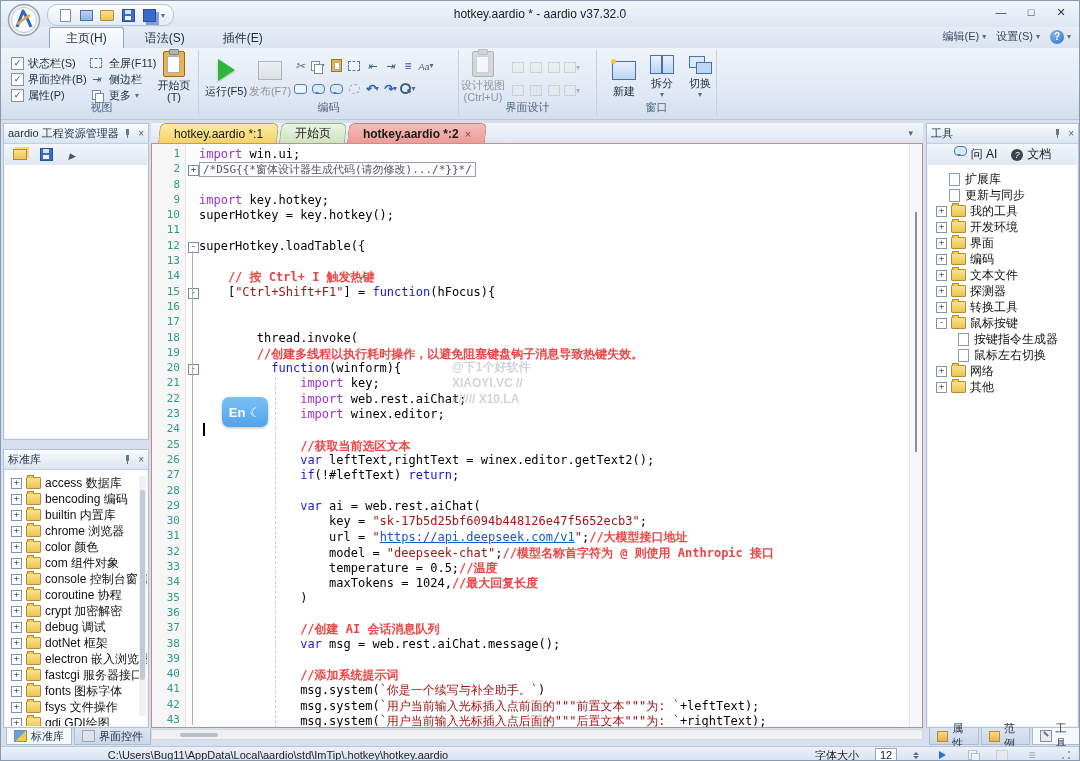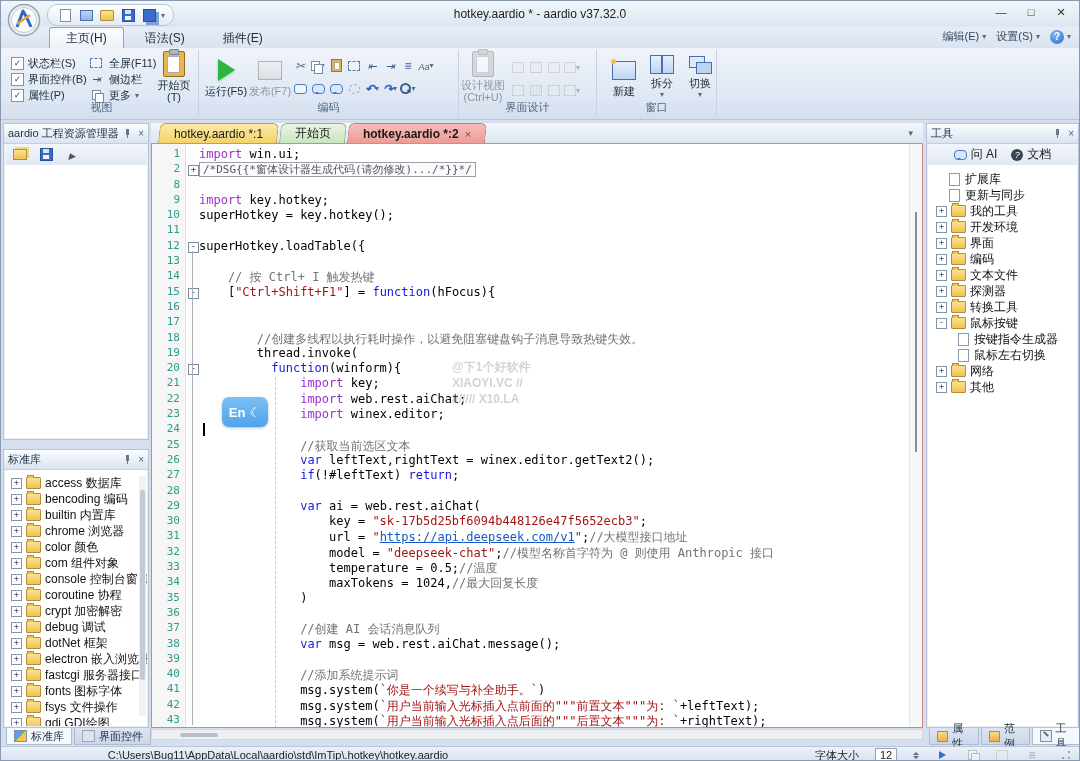--- a/index.html
+++ b/index.html
@@ -112,21 +112,21 @@
   .edropdown{position:absolute;right:10px;top:5px;font-size:9px;color:#55657C;}
   .editor{position:absolute;left:150px;top:143px;width:772px;height:584px;background:#fff;border:1px solid #D08484;border-top:none;box-sizing:border-box;overflow:hidden;}
   .gutter{position:absolute;left:0;top:0;width:34px;height:100%;background:#F6F6F6;border-right:1px solid #E2E2E2;padding-top:3px;box-sizing:border-box;}
   .gutter div{height:15.3px;line-height:15.3px;text-align:right;padding-right:5px;font:11px "DejaVu Sans Mono",monospace;color:#2E9B8F;}
   .foldcol{position:absolute;left:34px;top:0;width:13px;height:100%;background:#FDFDFD;padding-top:3px;box-sizing:border-box;}
   .foldcol .frow{height:15.3px;position:relative;}
   .fbox{position:absolute;left:2px;top:3px;width:9px;height:9px;border:1px solid #808C9A;background:#fff;font:9px/7px "DejaVu Sans Mono",monospace;text-align:center;color:#445;}
   .fline{position:absolute;left:6px;width:1px;background:#A8B0BA;}
   .codecol{position:absolute;left:47px;top:0;right:24px;height:100%;padding-top:3px;box-sizing:border-box;cursor:text;}
   .cline{height:15.3px;line-height:15.3px;white-space:pre;font:12px "DejaVu Sans Mono",monospace;color:#000;}
-  .sp{color:#000;} .sk{color:#1616E0;} .si{color:#9B30CC;} .ss{color:#A31515;} .sc{color:#737373;} .su{color:#1558C8;text-decoration:underline;}
+  .sp{color:#000;} .sk{color:#1616E0;} .si{color:#9B30CC;} .ss{color:#A31515;} .sc{color:#ef4444;font-weight:bold;} .su{color:#1558C8;text-decoration:underline;}
   .sb{color:#556;border:1px solid #99A0A8;background:#FBFBFB;padding:0 3px;font-size:11px;}
   .caret{position:absolute;width:2px;height:13px;background:#000;}
   .iguide{position:absolute;width:1px;border-left:1px dashed #C8CCD2;}
   .imebadge{position:absolute;left:70px;top:253px;width:46px;height:30px;border-radius:7px;background:linear-gradient(#7CC0F4,#4FA3EC);color:#fff;display:flex;align-items:center;justify-content:center;gap:4px;font-size:13px;font-weight:bold;box-shadow:0 1px 3px rgba(0,0,0,.25);}
   .watermark{position:absolute;left:300px;top:215px;color:rgba(170,175,182,.55);font-size:12px;line-height:16px;font-weight:bold;}
   .vscroll{position:absolute;right:0;top:0;width:12px;height:100%;background:#F6F7F9;border-left:1px solid #E4E6EA;}
   .vthumb{position:absolute;left:5px;top:68px;width:2px;height:240px;background:#8A9098;}
   .hscroll{position:absolute;left:150px;top:728px;width:772px;height:11px;background:#EEF0F4;border:1px solid #D4D8DE;box-sizing:border-box;}
   .hthumb{position:absolute;left:28px;top:3px;width:38px;height:4px;background:#B8BEC8;border-radius:2px;}
   
@@ -633,22 +633,22 @@
         <div class="cline"></div>
         <div class="cline"><span class="si">import</span><span class="sp"> key.hotkey;</span></div>
         <div class="cline"><span class="sp">superHotkey = key.hotkey();</span></div>
         <div class="cline"></div>
         <div class="cline"><span class="sp">superHotkey.loadTable({</span></div>
         <div class="cline"></div>
         <div class="cline"><span class="sc">    // 按 Ctrl+ I 触发热键</span></div>
         <div class="cline"><span class="sp">    [</span><span class="ss">"Ctrl+Shift+F1"</span><span class="sp">] = </span><span class="sk">function</span><span class="sp">(hFocus){</span></div>
         <div class="cline"></div>
         <div class="cline"></div>
+        <div class="cline"><span class="sp">        thread.invoke(</span></div>
         <div class="cline"><span class="sc">        //创建多线程以执行耗时操作，以避免阻塞键盘钩子消息导致热键失效。</span></div>
-        <div class="cline"><span class="sp">        thread.invoke(</span></div>
         <div class="cline"><span class="sp">          </span><span class="sk">function</span><span class="sp">(winform){</span></div>
         <div class="cline"><span class="sp">              </span><span class="si">import</span><span class="sp"> key;</span></div>
         <div class="cline"><span class="sp">              </span><span class="si">import</span><span class="sp"> web.rest.aiChat;</span></div>
         <div class="cline"><span class="sp">              </span><span class="si">import</span><span class="sp"> winex.editor;</span></div>
         <div class="cline"></div>
         <div class="cline"><span class="sc">              //获取当前选区文本</span></div>
         <div class="cline"><span class="sp">              </span><span class="sk">var</span><span class="sp"> leftText,rightText = winex.editor.getText2();</span></div>
         <div class="cline"><span class="sp">              </span><span class="sk">if</span><span class="sp">(!#leftText) </span><span class="sk">return</span><span class="sp">;</span></div>
         <div class="cline"></div>
         <div class="cline"><span class="sp">              </span><span class="sk">var</span><span class="sp"> ai = web.rest.aiChat(</span></div>
@@ -687,21 +687,21 @@
     </div>
 
   <div class="panel" style="left:925px;top:122px;width:153px;height:605px;">
     <div class="phead">
       <span>工具</span>
       <span class="sp"></span>
       <span class="pin"></span>
       <span class="px">×</span>
     </div>
     <div class="ptoolbar" style="margin:0 1px;justify-content:center;gap:14px;">
-      <span style="display:inline-flex;align-items:center;gap:4px;">
+      <span style="display:inline-flex;align-items:flex-start;gap:4px;">
         <i class="g g-bubble"></i>
         <span>问 AI</span>
       </span>
       <span style="display:inline-flex;align-items:center;gap:4px;">
         <i style="width:12px;height:12px;border-radius:50%;background:#3A4450;color:#fff;font-size:9px;line-height:12px;text-align:center;display:inline-block;">?</i>
         <span>文档</span>
       </span>
     </div>
     <div class="pbody" style="top:41px;">
       <div id="tools-tree" style="padding:6px 0 0 8px;">

